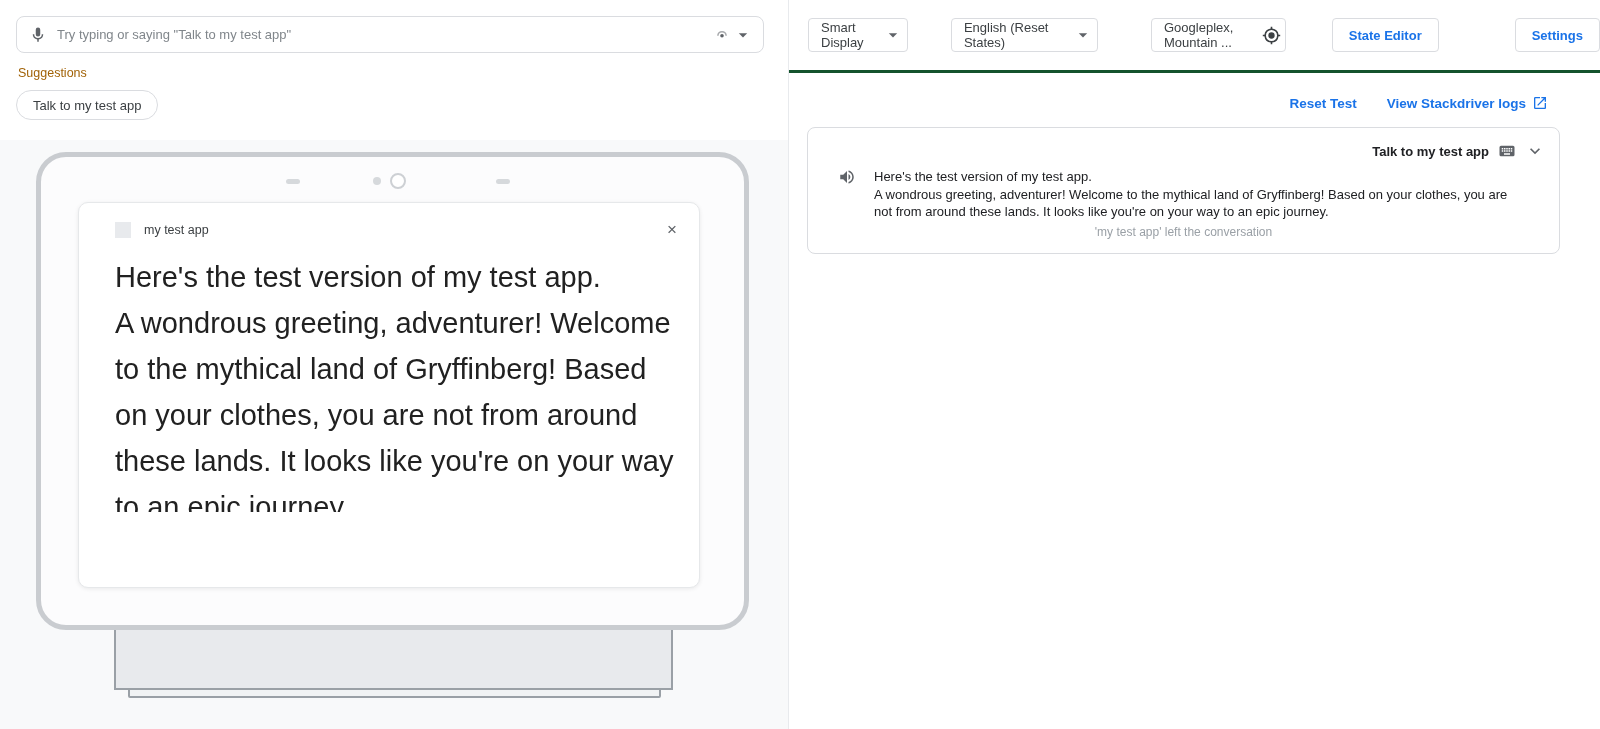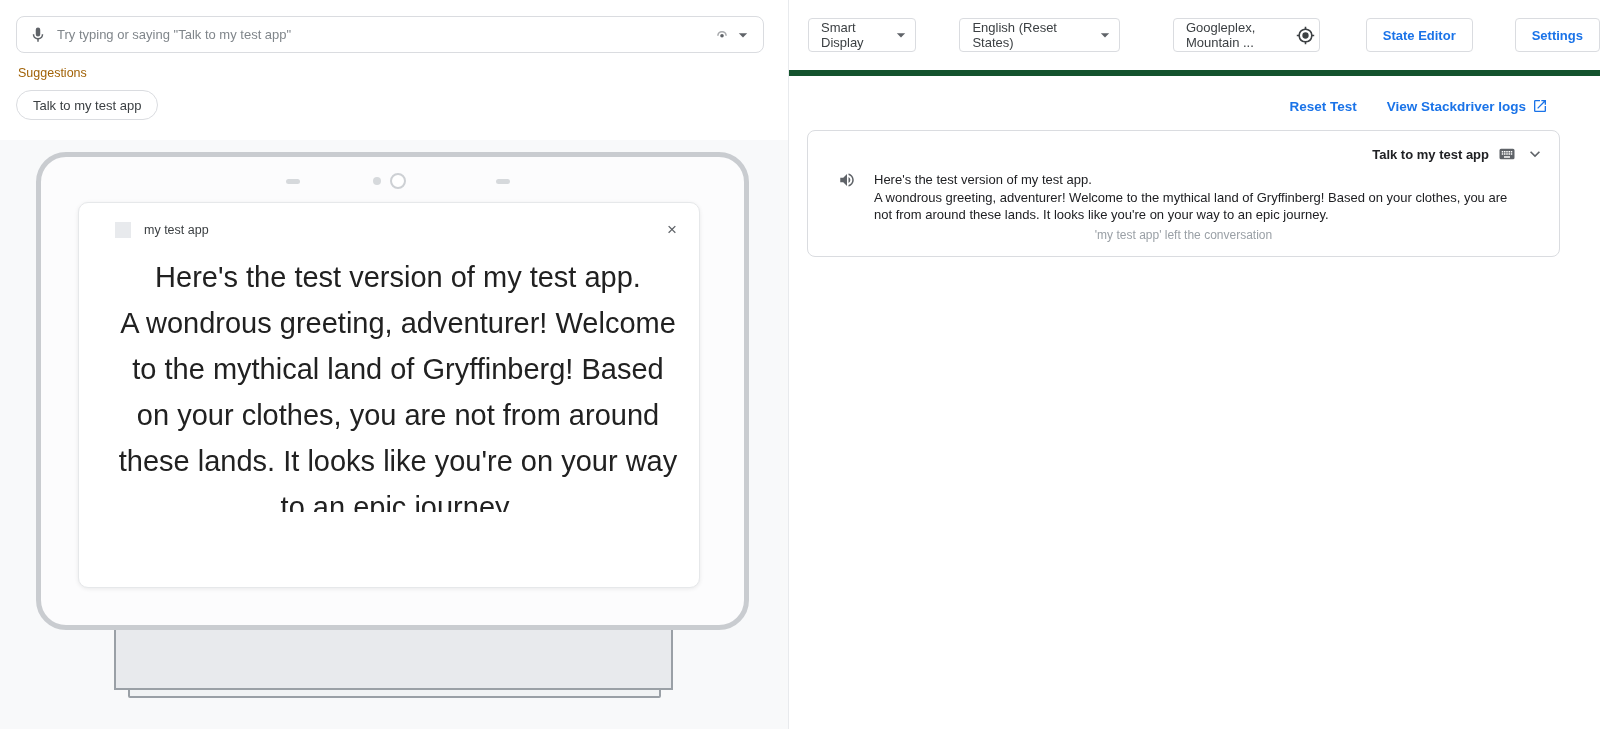--- a/index.html
+++ b/index.html
@@ -10,47 +10,47 @@
   
   .left { position:absolute; left:0; top:0; width:789px; height:729px; border-right:1px solid #e8eaed; background:#fff; }
   .left-top { padding:16px 24px 0 16px; background:#fff; }
   .input-bar { display:flex; align-items:center; height:37px; border:1px solid #dadce0; border-radius:8px; padding:0 10px 0 12px; gap:10px; background:#fff; }
   .input-bar input { flex:1; border:none; outline:none; font-size:13px; color:#202124; font-family:"Liberation Sans", sans-serif; background:transparent; }
   .input-bar input::placeholder { color:#80868b; }
   .ibar-right { display:flex; align-items:center; gap:2px; }
   .suggestions-label { margin:13px 0 10px 2px; font-size:12.5px; color:#a16207; }
   .chip { display:inline-flex; align-items:center; height:30px; padding:0 16px; border:1px solid #dadce0; border-radius:16px; font-size:13px; color:#3c4043; background:#fff; cursor:pointer; }
 
-  .left-stage { position:absolute; left:0; top:140px; width:788px; height:589px; background:#f8f9fa;text-align:center; }
+  .left-stage { position:absolute; left:0; top:140px; width:788px; height:589px; background:#f8f9fa; }
 
   .device { position:absolute; left:36px; top:12px; width:713px; height:478px; border:5px solid #c9ccd0; border-radius:30px; background:#fcfcfd; z-index:2; }
   .ind-pill { position:absolute; width:14px; height:5px; border-radius:3px; background:#d6d9dc; top:22px; }
   .ind-dot  { position:absolute; width:8px; height:8px; border-radius:50%; background:#d6d9dc; top:20px; }
   .ind-lens { position:absolute; width:16px; height:16px; border-radius:50%; background:#fff; border:2px solid #cdd0d4; top:16px; }
 
   .screen-card { position:absolute; left:37px; top:45px; width:622px; height:386px; background:#fff; border:1px solid #e6e8ea; border-radius:10px; box-shadow:0 1px 4px rgba(0,0,0,.08); overflow:hidden; }
   .card-header { display:flex; align-items:center; padding:18px 22px 0 36px; }
   .app-square { width:16px; height:16px; background:#e8eaed; }
   .card-title { margin-left:13px; font-size:12.5px; color:#3c4043; }
   .card-close { margin-left:auto; color:#5f6368; font-size:17px; line-height:1; cursor:pointer; }
   .screen-text { margin:16px 20px 0 36px; width:566px; height:258px; overflow:hidden; font-size:29px; line-height:46px; color:#212121; }
 
   .stand { position:absolute; left:114px; top:488px; width:559px; height:62px; background:#e8eaed; border:2px solid #9aa0a6; z-index:1; }
   .stand-base { position:absolute; left:128px; top:548px; width:533px; height:10px; background:#f1f3f4; border:2px solid #9aa0a6; border-radius:2px; z-index:1; }
 
   
   .right { position:absolute; left:789px; top:0; width:811px; height:729px; background:#fff; }
-  .right-header { display:flex; align-items:center; padding:18px 0 18px 19px; border-bottom:6px solid #14532d;gap:24px; }
+  .right-header { display:flex; align-items:center; padding:18px 0 18px 19px; border-bottom:3px solid #14532d;gap:24px; }
   .select { display:flex; align-items:center; justify-content:space-between; border:1px solid #dadce0; border-radius:4px; height:34px; padding:0 4px 0 12px; font-size:13px; color:#3c4043; background:#fff; cursor:pointer; }
   .sel-surface { width:131px; }
   .sel-language { width:196px; margin-left:19px; }
   .sel-location { width:179px; margin-left:29px; }
   .btn { display:flex; align-items:center; justify-content:center; border:1px solid #dadce0; border-radius:4px; height:34px; padding:0 16px; color:#1a73e8; font-size:13px; font-weight:bold; background:#fff; cursor:pointer; white-space:nowrap; }
   .btn-state { margin-left:22px; }
-  .btn-settings { margin-left:18px; }
+  .btn-settings { margin-left:52px; }
 
   .links-row { display:flex; justify-content:flex-end; align-items:center; gap:30px; padding:22px 52px 16px 0; }
   .link { display:flex; align-items:center; gap:6px; color:#1a73e8; font-size:13.5px; font-weight:bold; cursor:pointer; }
 
   .convo-card { margin:0 40px 0 18px; border:1px solid #dadce0; border-radius:8px; background:#fff; }
   .convo-user { display:flex; justify-content:flex-end; align-items:center; gap:9px; padding:13px 14px 2px 16px; font-size:13px; font-weight:bold; color:#202124; }
   .convo-bot { display:flex; align-items:flex-start; gap:18px; padding:5px 40px 0 30px; }
   .bot-text { font-size:13px; line-height:17.5px; color:#202124; }
   .convo-status { text-align:center; color:#9aa0a6; font-size:12px; padding:4px 0 14px; }
 

